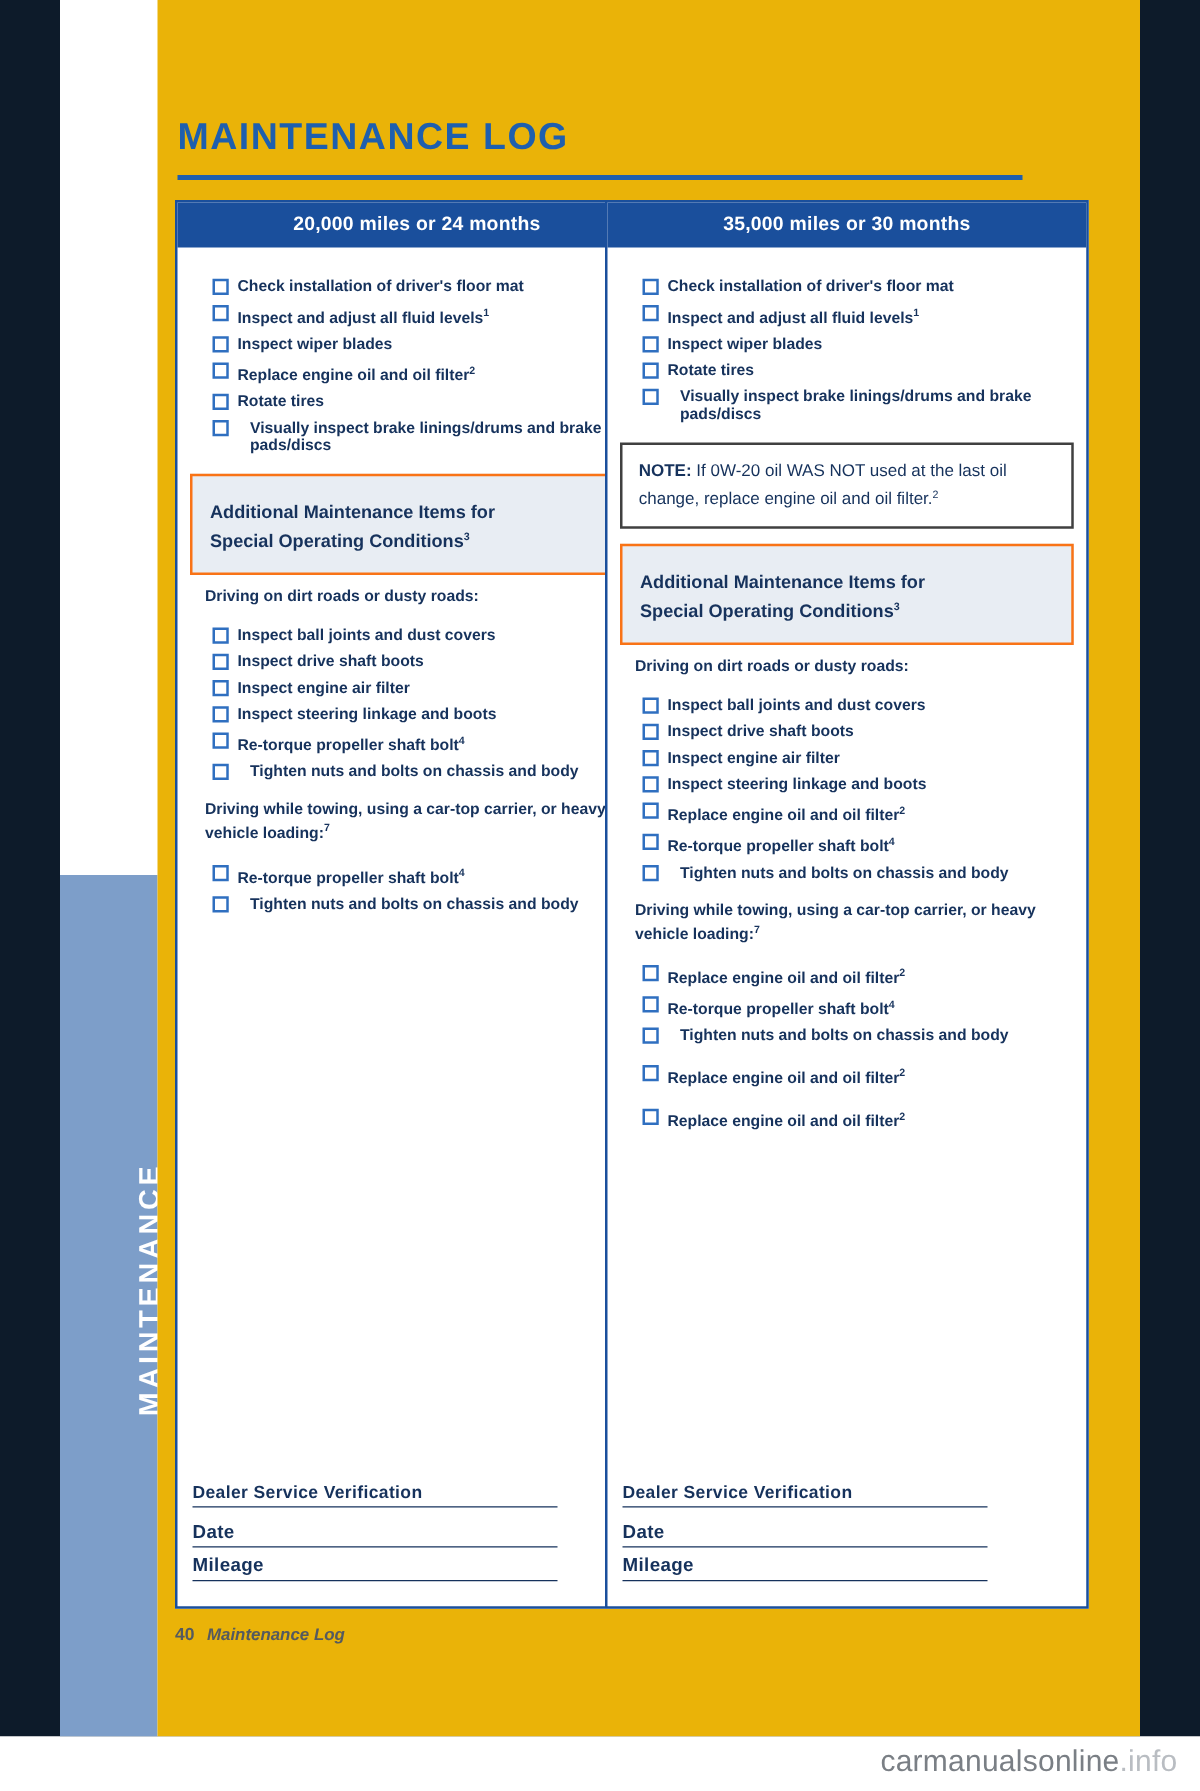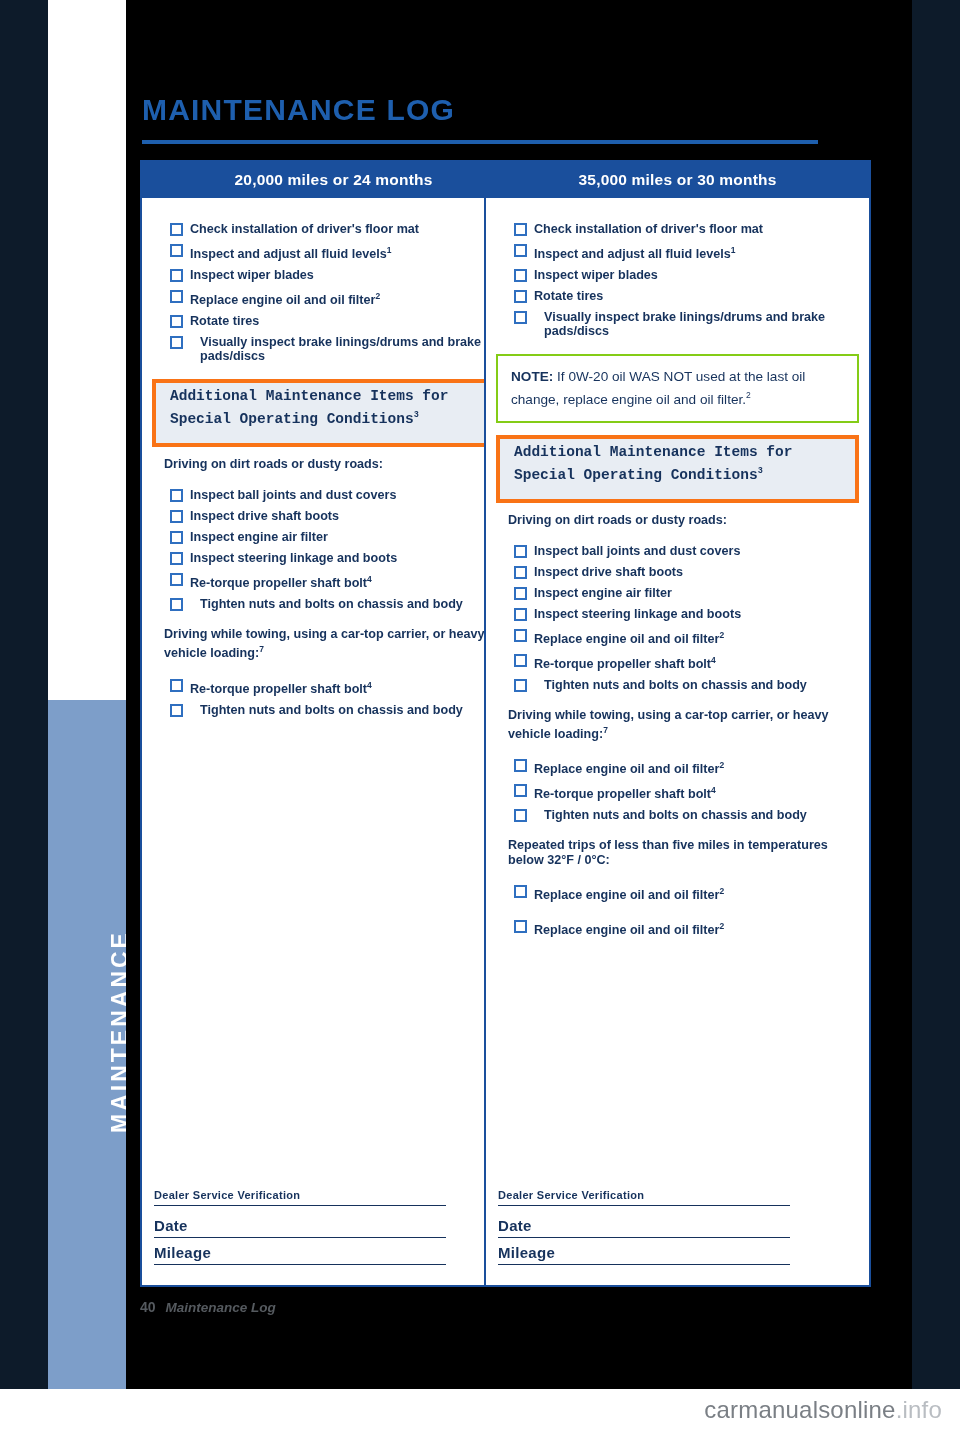--- a/index.html
+++ b/index.html
@@ -29,21 +29,21 @@
     width:640px;
     transform:rotate(-90deg);
     transform-origin:center center;
     text-align:center;
     color:#ffffff;
     font-size:23px;
     letter-spacing:3px;
     font-weight:bold;
   }
   .content{
-    position:absolute;left:126px;top:0;width:786px;height:1389px;background:#000000;
+    position:absolute;left:126px;top:0;width:786px;height:1389px;background:#eab308;
   }
   
   .page-title{
     position:absolute;left:16px;top:93px;
     font-size:30px;font-weight:bold;color:#1e5fae;letter-spacing:1.2px;
   }
   .title-rule{
     position:absolute;left:16px;top:140px;width:676px;height:4px;background:#1e5fae;
   }
   
@@ -76,49 +76,48 @@
     position:absolute;left:2px;top:1px;
     width:9px;height:9px;
     border:2px solid #2f6fc0;
     background:#ffffff;
   }
   ul.chk li .cont{display:block;padding-left:10px;}
   sup{font-size:8.5px;vertical-align:super;}
   
   .grey-box{
     background:#e8edf3;
-    border:4px solid #f97316;
+    border:2px solid #f97316;
     margin:8px 0 10px 0;
-    padding:4px 14px 14px 14px;
+    padding:20px 14px 14px 14px;
     box-sizing:border-box;
-    font-family:Liberation Mono, monospace;
   }
   .grey-box p{
     margin:0;font-size:14.5px;line-height:19px;font-weight:bold;color:#16325c;
   }
   
   .note-box{
-    border:2px solid #84cc16;
+    border:2px solid #404040;
     margin:10px 0 12px 0;
     padding:11px 13px 12px 13px;
     box-sizing:border-box;
   }
   .note-box p{margin:0;font-size:13.6px;line-height:19px;color:#16325c;}
   .note-box b{font-weight:bold;}
   
   .subhead{
     font-size:12.6px;font-weight:bold;color:#16325c;line-height:15px;
     margin:2px 0 6px 0;
     padding-left:12px;
   }
   
   .col-footer{
     position:absolute;left:12px;bottom:14px;width:300px;
   }
-  .dsv{font-size:11px;font-weight:bold;color:#16325c;letter-spacing:.3px;}
+  .dsv{font-size:14px;font-weight:bold;color:#16325c;letter-spacing:.3px;}
   .dline{height:1px;background:#16325c;margin:4px 0 11px 0;width:292px;}
   .fld{font-size:15px;font-weight:bold;color:#16325c;letter-spacing:.3px;margin-bottom:2px;}
   .fline{height:1px;background:#16325c;width:292px;margin:3px 0 6px 0;}
   
   .pagenum{
     position:absolute;left:14px;top:1299px;
     font-size:14px;font-weight:bold;color:#555a5f;
   }
   .pagenum .label{
     font-style:italic;font-weight:bold;margin-left:10px;color:#555a5f;font-size:13.5px;
@@ -240,21 +239,20 @@
         <div class="subhead"><span>Driving while towing, using a car-top carrier, or heavy vehicle loading:</span><sup>7</sup></div>
         <ul class="chk">
           <li><span class="box"></span><span>Replace engine oil and oil filter</span><sup>2</sup></li>
           <li><span class="box"></span><span>Re-torque propeller shaft bolt</span><sup>4</sup></li>
           <li>
               <span class="box"></span>
               <span class="cont">Tighten nuts and bolts on chassis and body</span>
             </li>
         </ul>
 
-        <div class="subhead">Repeated trips of less than five miles in temperatures below 32°F / 0°C:</div>
         <ul class="chk">
           <li><span class="box"></span><span>Replace engine oil and oil filter</span><sup>2</sup></li>
         </ul>
 
         <ul class="chk">
           <li><span class="box"></span><span>Replace engine oil and oil filter</span><sup>2</sup></li>
         </ul>
       </div>
 
       <div class="col-footer">

